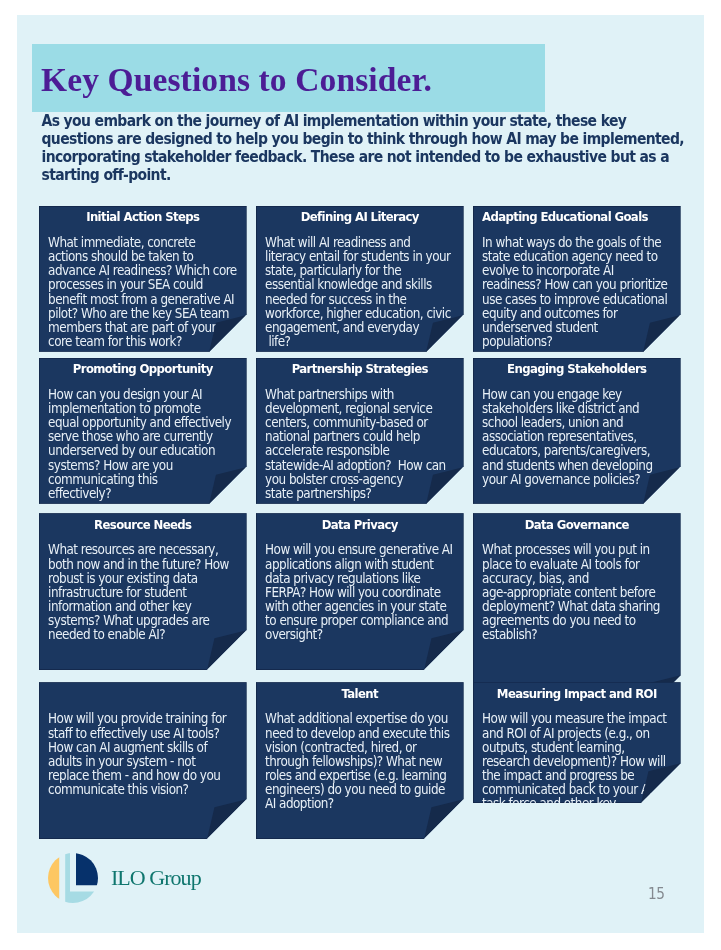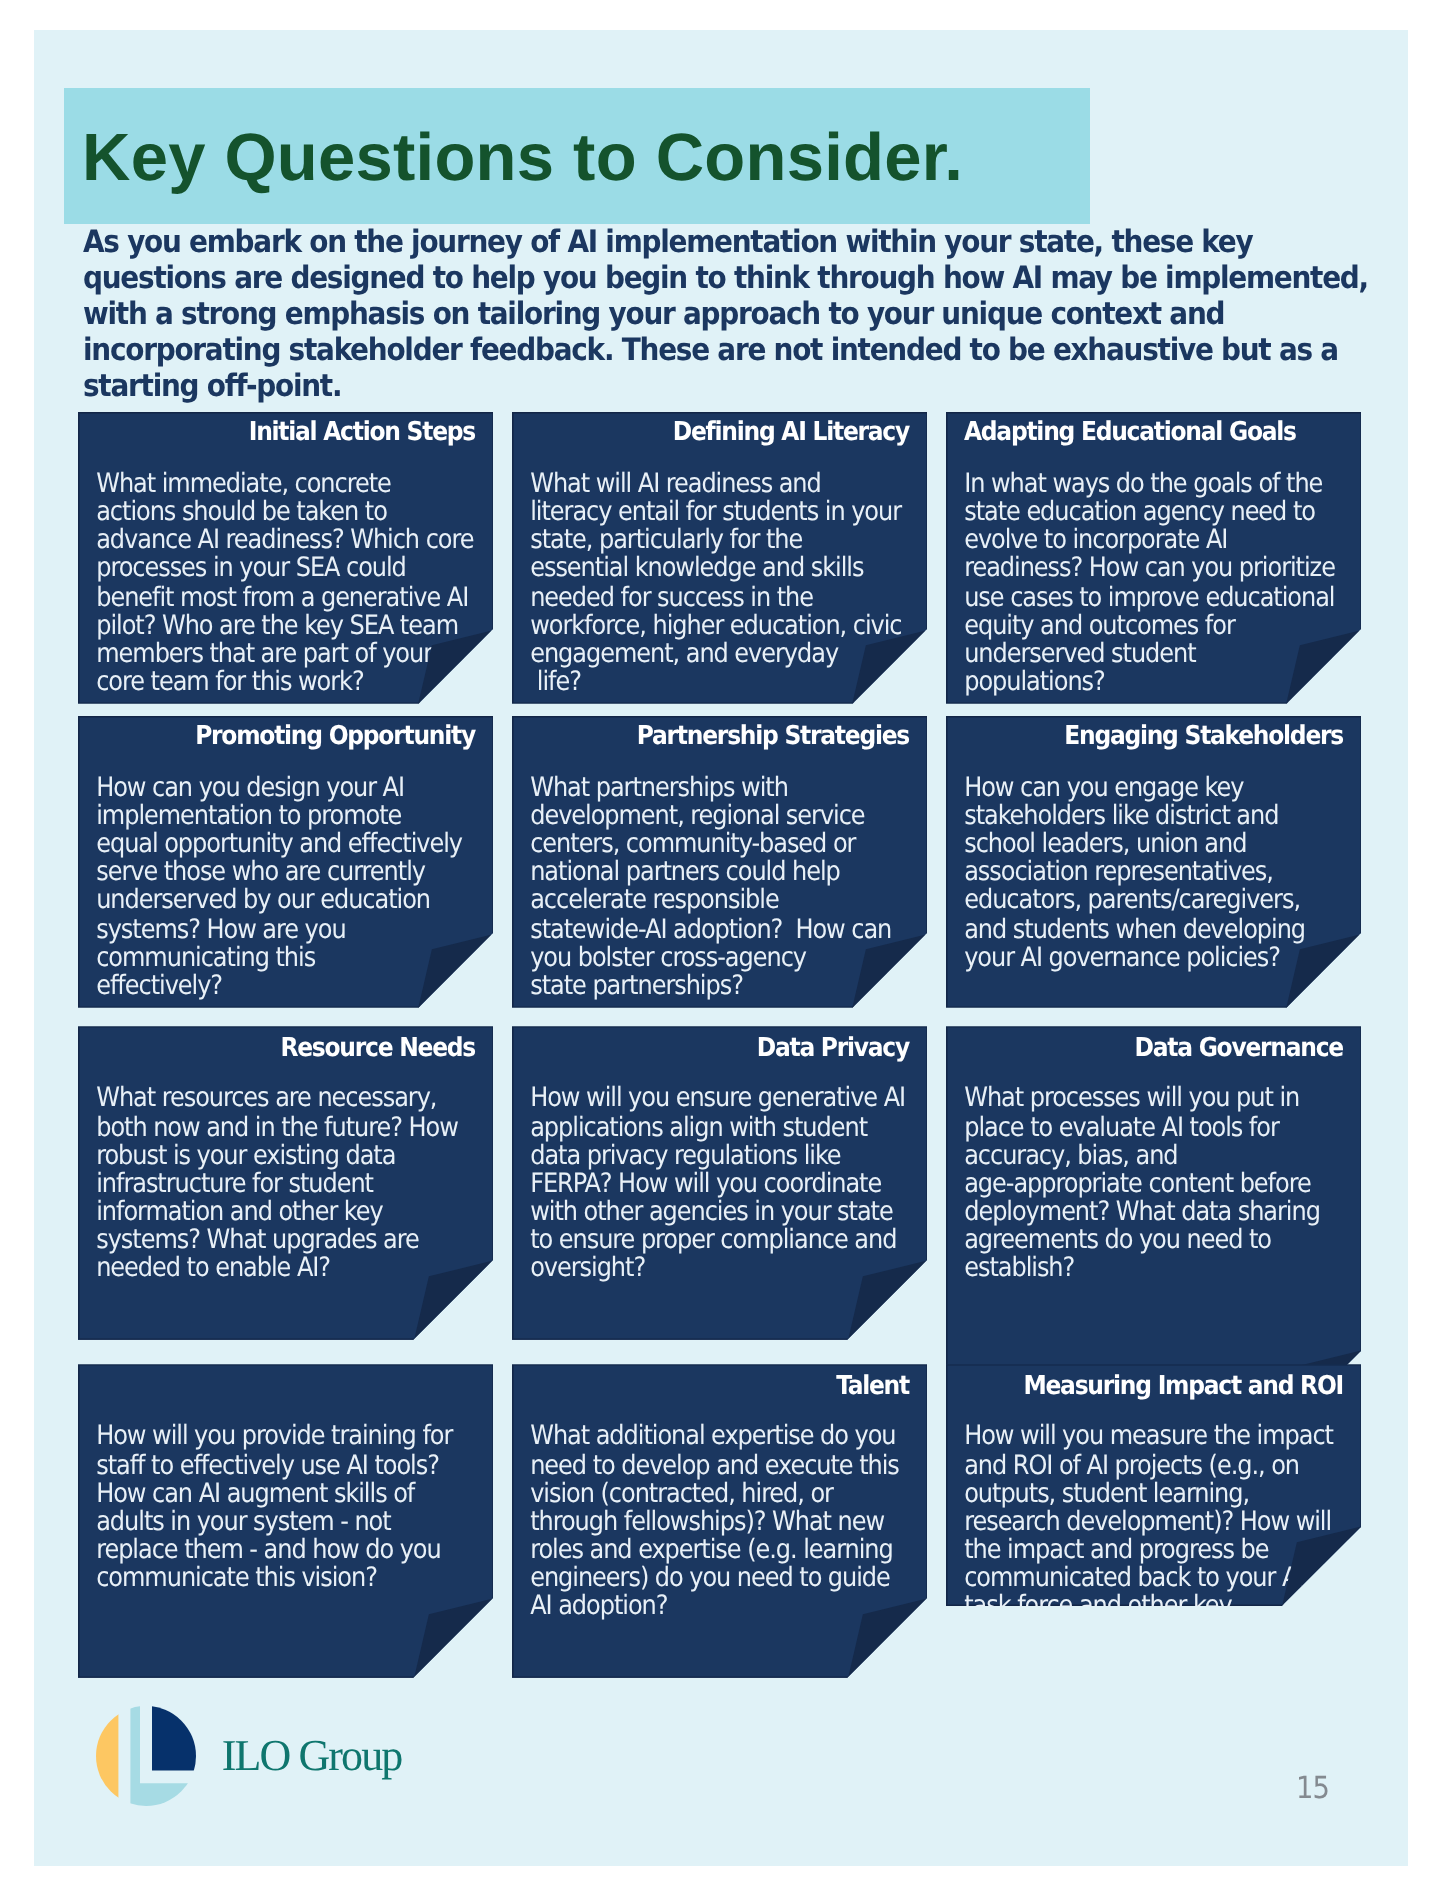--- a/index.html
+++ b/index.html
@@ -2,32 +2,32 @@
 <html><head>
 <meta charset="utf-8">
 <title>Key Questions to Consider</title>
 <style>
   html,body{margin:0;padding:0;}
   body{width:721px;height:950px;background:#ffffff;
        font-family:"DejaVu Sans",sans-serif;font-stretch:condensed;overflow:hidden;}
   #page{position:absolute;left:17px;top:15px;width:687px;height:918px;background:#e0f2f7;}
 
   #title-band{position:absolute;left:15px;top:29px;width:513px;height:68px;background:#9bdce6;}
-  #title{position:absolute;left:24px;top:51px;font-family:Liberation Sans, sans-serif;font-stretch:condensed;
-         font-weight:bold;font-size:33.5px;letter-spacing:0.12px;color:#14532d;white-space:nowrap;line-height:28px;}
+  #title{position:absolute;left:24px;top:51px;font-family:Liberation Serif, serif;font-stretch:condensed;
+         font-weight:bold;font-size:33.5px;letter-spacing:0.12px;color:#4c1d95;white-space:nowrap;line-height:28px;}
 
   #intro{position:absolute;left:24.5px;top:98px;color:#1b3760;font-weight:bold;
          font-size:15.5px;letter-spacing:-0.62px;line-height:17.9px;white-space:nowrap;}
 
   #grid{position:absolute;left:0;top:0;}
   .card{position:absolute;width:207.5px;background:#1b3760;color:#e8f0f7;
         box-sizing:border-box;box-shadow:inset 0 0 0 0.8px #132647;
         clip-path:polygon(0 0, 100% 0, 100% calc(100% - var(--fold)), calc(100% - var(--fold)) 100%, 0 100%);}
   .card-title{position:absolute;left:9px;right:9px;top:3.7px;
-              font-size:13px;letter-spacing:-0.62px;font-weight:bold;text-align:right;color:#ffffff;
+              font-size:13px;letter-spacing:-0.62px;font-weight:bold;text-align:center;color:#ffffff;
               line-height:15px;white-space:nowrap;}
   .card-title.narrow{right:34px;}
   .card-body{position:absolute;left:9.1px;top:30.1px;font-size:13.35px;letter-spacing:-0.52px;line-height:14.15px;white-space:pre;}
   .fold{position:absolute;right:0;bottom:0;width:var(--fold);height:var(--fold);pointer-events:none;}
 
   #logo-mark{position:absolute;left:30.8px;top:837.7px;width:50px;height:50px;overflow:visible;}
   #logo-text{position:absolute;left:93.9px;top:848.8px;font-family:"Liberation Serif",serif;
              font-size:22px;letter-spacing:-0.95px;color:#0f766e;line-height:28px;white-space:nowrap;text-align:center;}
   #pagenum{position:absolute;left:631px;top:871px;font-size:15.2px;letter-spacing:-0.4px;color:#848a90;line-height:16px;}
 </style>
@@ -35,21 +35,20 @@
 <body>
 
 <div id="page">
 
   <div id="title-band"></div>
   <div id="title">Key Questions to Consider.</div>
 
   <div id="intro">
       <div>As you embark on the journey of AI implementation within your state, these key</div>
       <div>questions are designed to help you begin to think through how AI may be implemented,</div>
-      <div>with a strong emphasis on tailoring your approach to your unique context and</div>
       <div>incorporating stakeholder feedback. These are not intended to be exhaustive but as a</div>
       <div>starting off-point.</div>
     </div>
 
   <div id="grid">
       <div class="card" style="left: 22px; top: 190.8px; height: 145.9px; --fold: 37.13px;">
         <div class="card-title">Initial Action Steps</div>
         <div class="card-body"><div>What immediate, concrete</div><div>actions should be taken to</div><div>advance AI readiness? Which core</div><div>processes in your SEA could</div><div>benefit most from a generative AI</div><div>pilot? Who are the key SEA team</div><div>members that are part of your</div><div>core team for this work?</div></div>
         <svg class="fold" viewBox="0 0 37 37">
           <path d="M36.8 0.2 L0.1 36.8 L6.9 7.6 Z" fill="#152a4b"></path>

